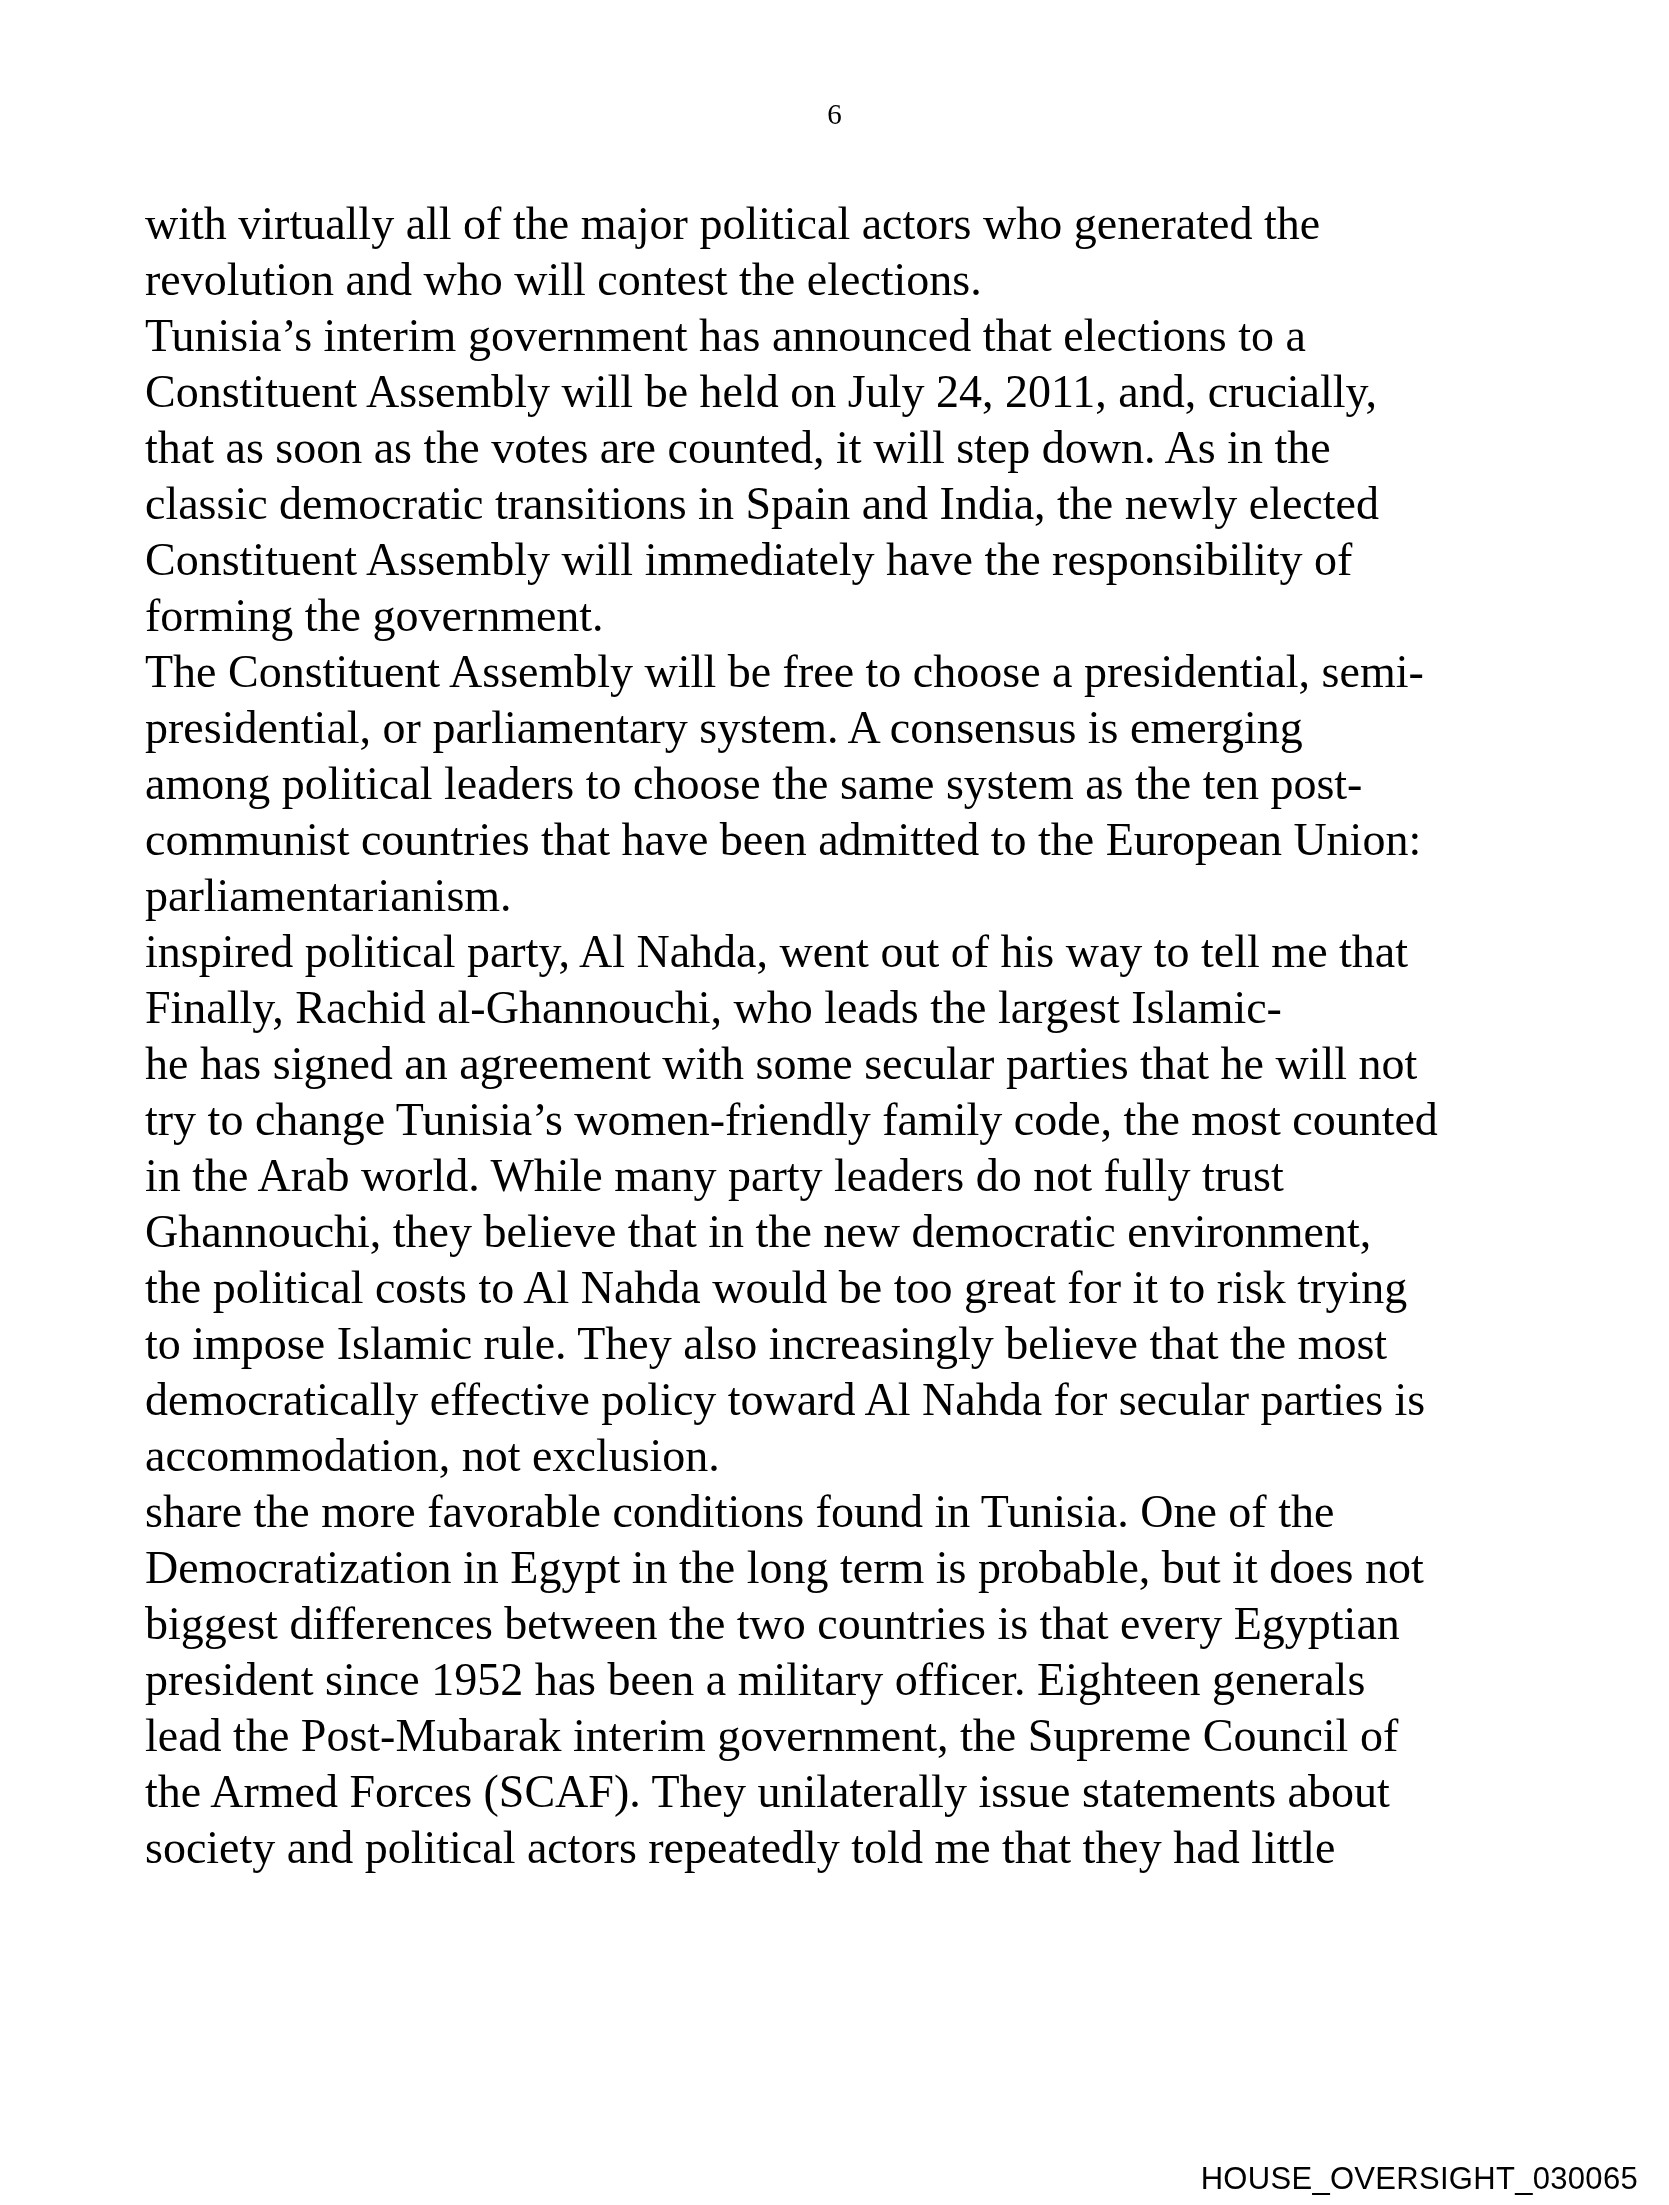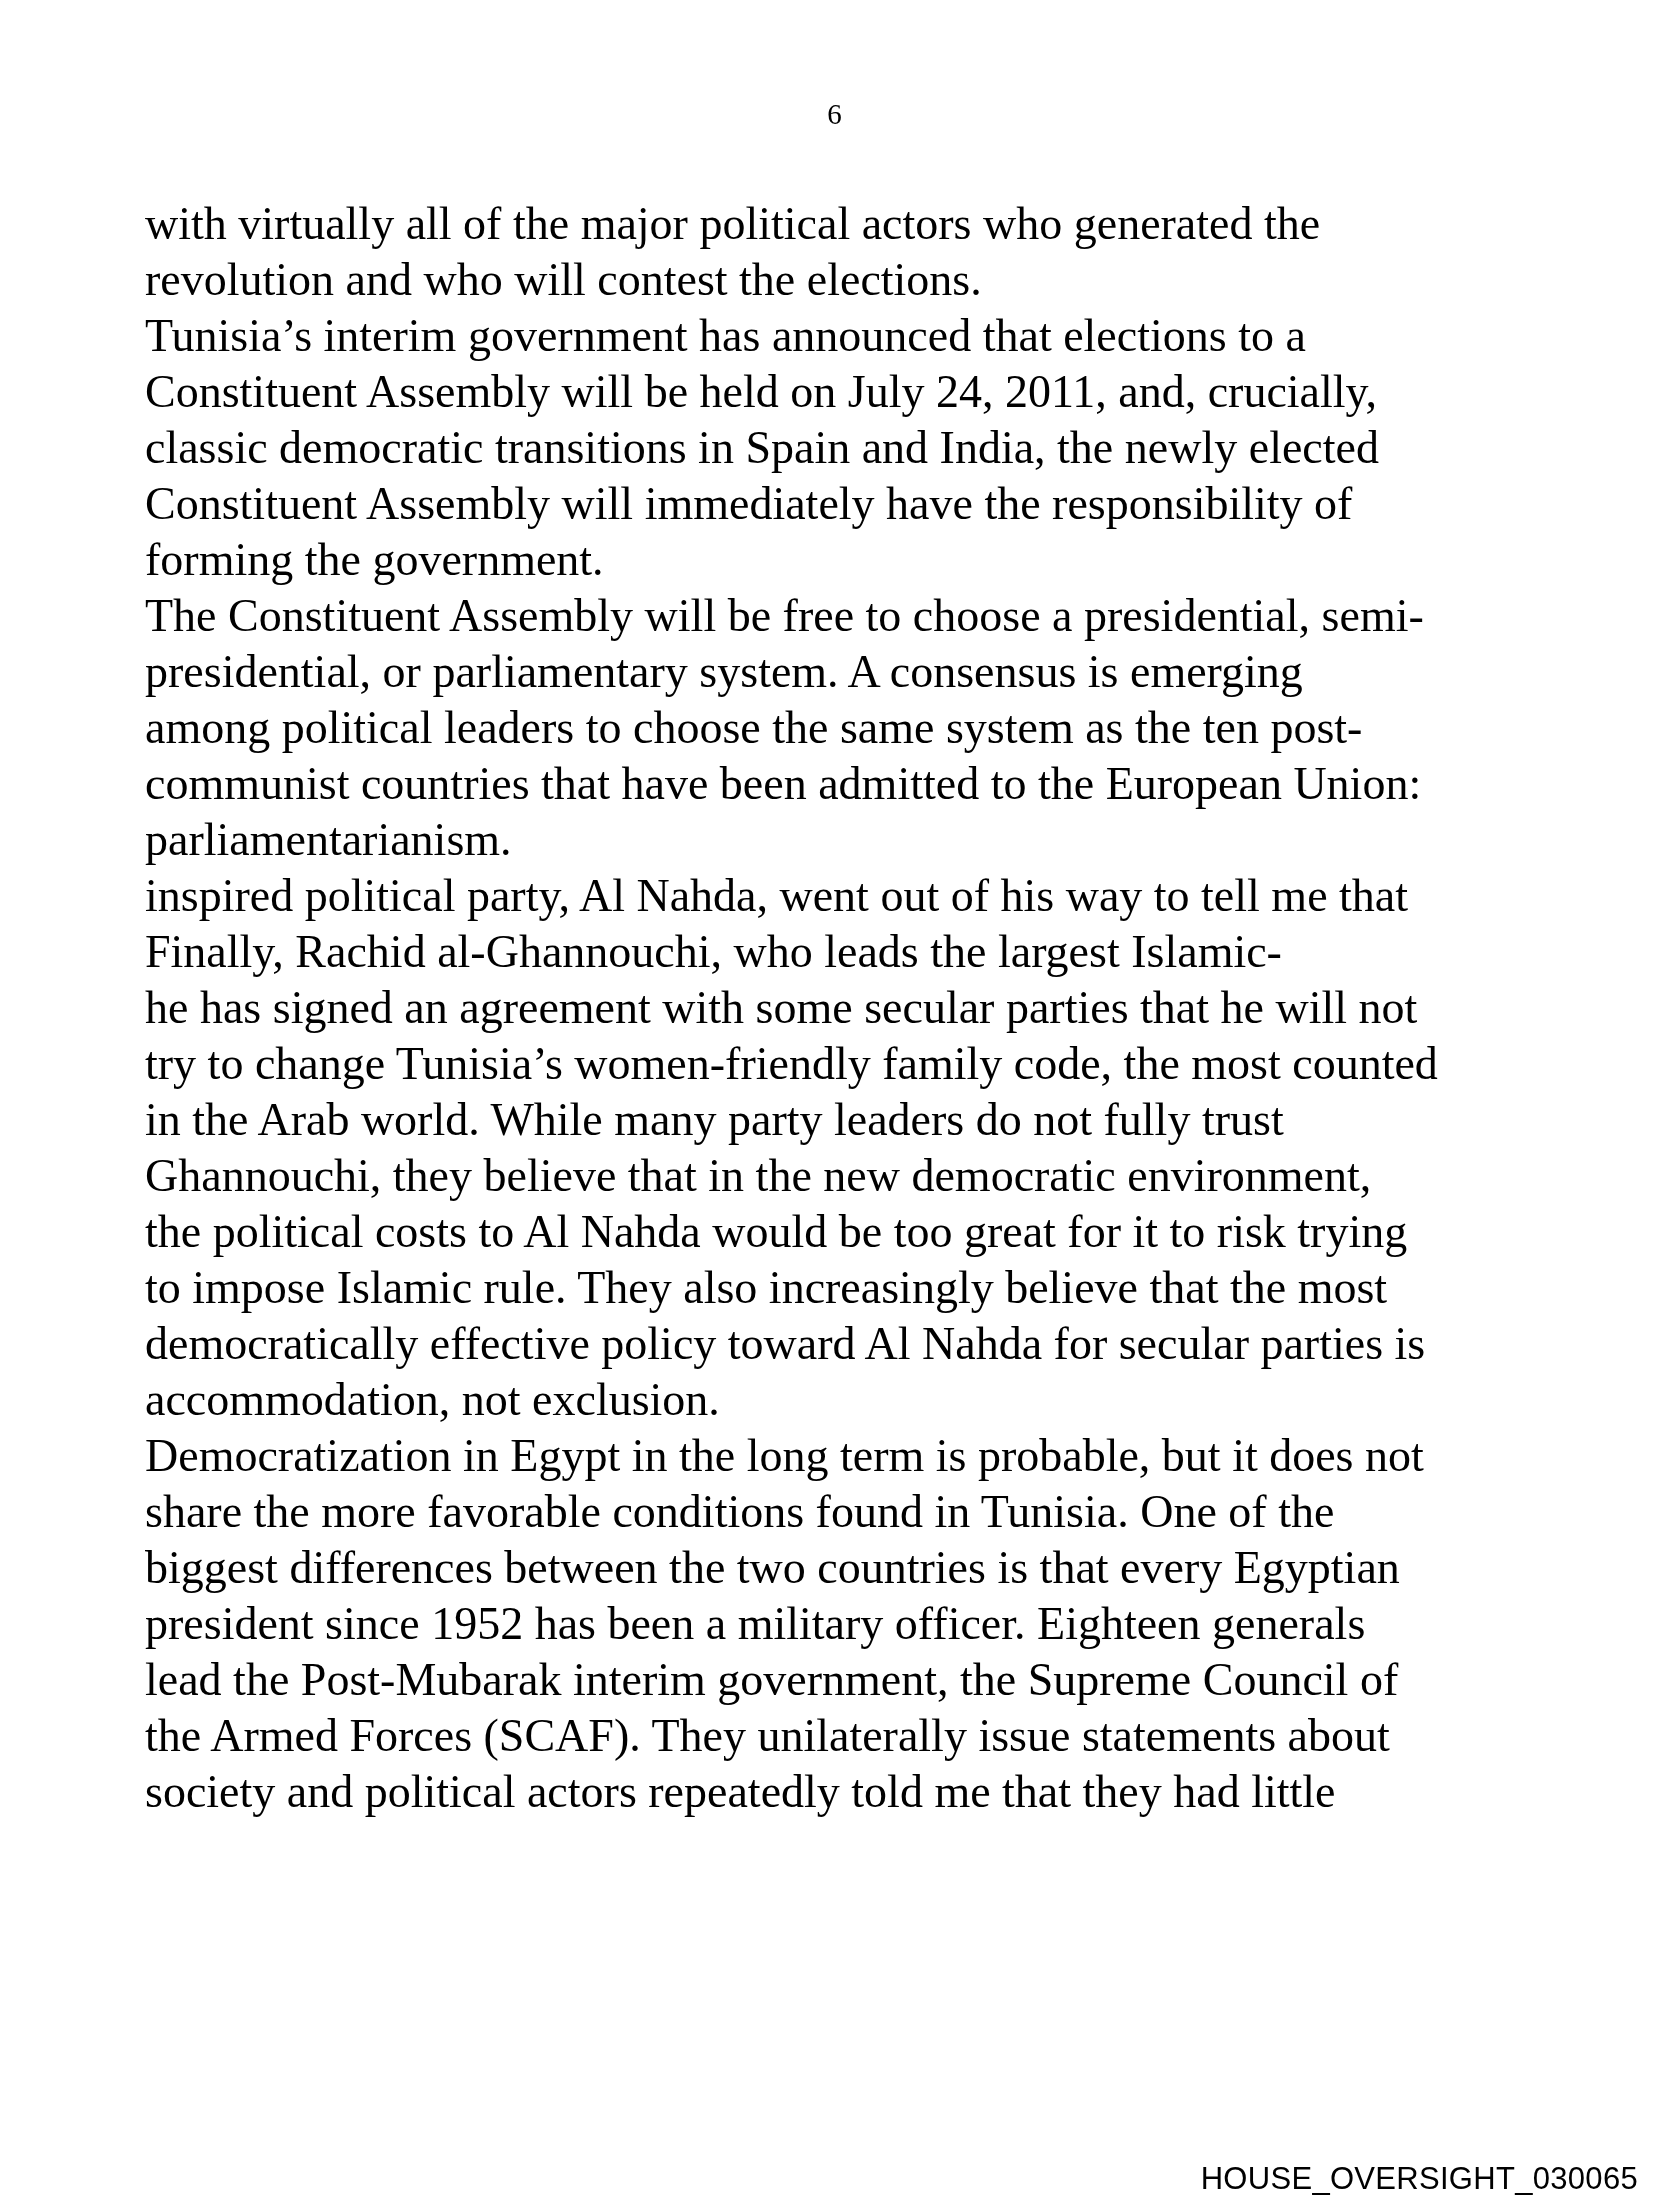--- a/index.html
+++ b/index.html
@@ -52,40 +52,41 @@
 </head>
 <body>
 
 <div class="page-number">6</div>
 
 <div class="body-text">
   <span class="line">with virtually all of the major political actors who generated the</span>
   <span class="line">revolution and who will contest the elections.</span>
   <span class="line">Tunisia’s interim government has announced that elections to a</span>
   <span class="line">Constituent Assembly will be held on July 24, 2011, and, crucially,</span>
+  <span class="line">that as soon as the votes are counted, it will step down. As in the</span>
   <span class="line">classic democratic transitions in Spain and India, the newly elected</span>
   <span class="line">Constituent Assembly will immediately have the responsibility of</span>
   <span class="line">forming the government.</span>
   <span class="line">The Constituent Assembly will be free to choose a presidential, semi-</span>
   <span class="line">presidential, or parliamentary system. A consensus is emerging</span>
   <span class="line">among political leaders to choose the same system as the ten post-</span>
   <span class="line">communist countries that have been admitted to the European Union:</span>
   <span class="line">parliamentarianism.</span>
   <span class="line">inspired political party, Al Nahda, went out of his way to tell me that</span>
   <span class="line">Finally, Rachid al-Ghannouchi, who leads the largest Islamic-</span>
   <span class="line">he has signed an agreement with some secular parties that he will not</span>
   <span class="line">try to change Tunisia’s women-friendly family code, the most counted</span>
   <span class="line">in the Arab world. While many party leaders do not fully trust</span>
   <span class="line">Ghannouchi, they believe that in the new democratic environment,</span>
   <span class="line">the political costs to Al Nahda would be too great for it to risk trying</span>
   <span class="line">to impose Islamic rule. They also increasingly believe that the most</span>
   <span class="line">democratically effective policy toward Al Nahda for secular parties is</span>
   <span class="line">accommodation, not exclusion.</span>
+  <span class="line">share the more favorable conditions found in Tunisia. One of the</span>
   <span class="line">Democratization in Egypt in the long term is probable, but it does not</span>
-  <span class="line">share the more favorable conditions found in Tunisia. One of the</span>
   <span class="line">biggest differences between the two countries is that every Egyptian</span>
   <span class="line">president since 1952 has been a military officer. Eighteen generals</span>
   <span class="line">lead the Post-Mubarak interim government, the Supreme Council of</span>
   <span class="line">the Armed Forces (SCAF). They unilaterally issue statements about</span>
   <span class="line">society and political actors repeatedly told me that they had little</span>
 </div>
 
 <div class="bates">HOUSE_OVERSIGHT_030065</div>
 
 

